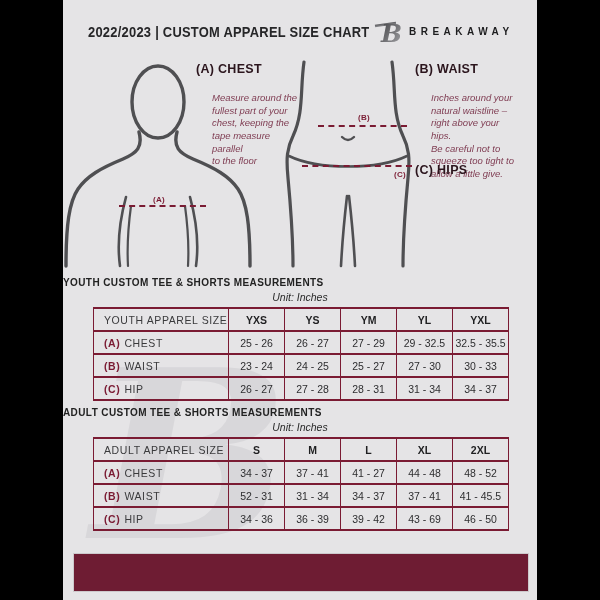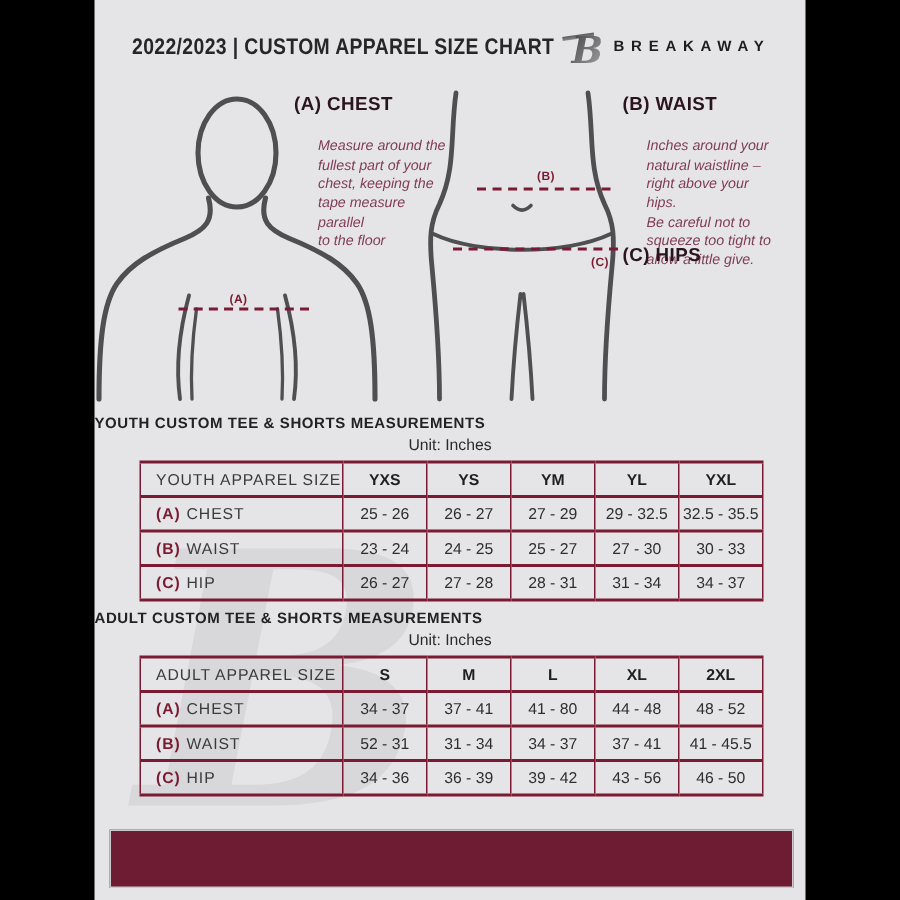--- a/index.html
+++ b/index.html
@@ -26,21 +26,21 @@
   .marker{position:absolute;font-size:8px;font-weight:bold;color:#7a1b33;z-index:3;letter-spacing:.3px;}
 
   
   .instr{position:absolute;z-index:2;}
   .instr h3{margin:0 0 6px 0;font-size:12.5px;font-weight:bold;color:#2b151d;letter-spacing:.3px;}
   .instr p{margin:16px;font-size:9.5px;font-style:italic;line-height:1.33;color:#7f3c52;white-space:pre-line;}
 
   
   .sec-title{position:absolute;left:0;width:474px;font-size:10px;font-weight:bold;
              color:#222;letter-spacing:.4px;z-index:2;}
-  .sec-unit{position:absolute;left:0;width:474px;text-align:center;font-size:10.5px;
+  .sec-unit{position:absolute;left:0;width:474px;text-align:center;font-size:10.5px;font-style:italic;
             color:#2a2a2a;z-index:2;}
   table.size{position:absolute;left:30px;width:415px;border-collapse:collapse;table-layout:fixed;
              z-index:2;background:transparent;}
   table.size td{border:solid #7a1b33;border-width:2px 1px;height:21px;vertical-align:middle;
                 font-size:10.5px;color:#2e2e30;text-align:center;padding:0;}
   table.size td.lbl{text-align:left;padding-left:10px;letter-spacing:.6px;color:#3a3a3c;}
   table.size tr.head td{font-weight:bold;color:#1f1f21;}
   table.size tr.head td.lbl{font-weight:normal;color:#3a3a3c;}
   .pfx{font-weight:bold;color:#7a1b33;margin-right:4px;}
 
@@ -185,38 +185,38 @@
         <td>S</td>
         <td>M</td>
         <td>L</td>
         <td>XL</td>
         <td>2XL</td>
       </tr>
       <tr>
         <td class="lbl"><span class="pfx">(A)</span><span>CHEST</span></td>
         <td>34 - 37</td>
         <td>37 - 41</td>
-        <td>41 - 80</td>
+        <td>41 - 27</td>
         <td>44 - 48</td>
         <td>48 - 52</td>
       </tr>
       <tr>
         <td class="lbl"><span class="pfx">(B)</span><span>WAIST</span></td>
         <td>52 - 31</td>
         <td>31 - 34</td>
         <td>34 - 37</td>
         <td>37 - 41</td>
         <td>41 - 45.5</td>
       </tr>
       <tr>
         <td class="lbl"><span class="pfx">(C)</span><span>HIP</span></td>
         <td>34 - 36</td>
         <td>36 - 39</td>
         <td>39 - 42</td>
-        <td>43 - 56</td>
+        <td>43 - 69</td>
         <td>46 - 50</td>
       </tr>
     </tbody>
       </table>
 
     <div class="footer"></div>
   </div>
 </div>
 
 </body></html>

